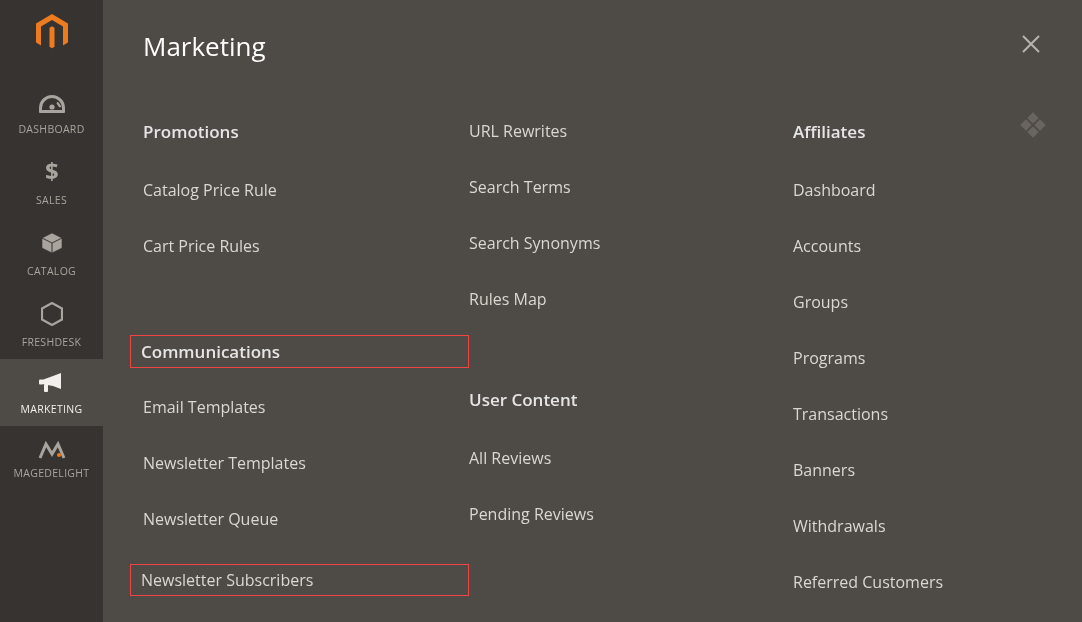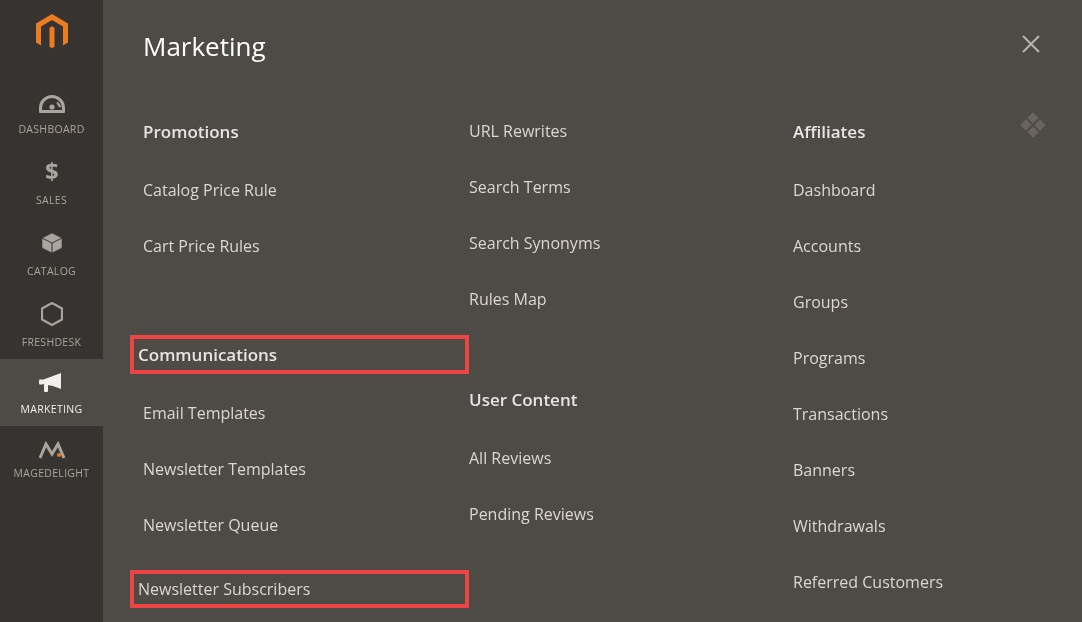--- a/index.html
+++ b/index.html
@@ -87,22 +87,22 @@
   .menu-link {
     color: #dcd7d1;
     font-size: 16px;
     font-weight: 400;
     margin-bottom: 34px;
     cursor: pointer;
     display: inline-block;
   }
   .section-spacer { height: 44px; }
   .highlight {
-    border: 4px solid #ef4444;
-    padding: 4px 4px;
+    border: 1px solid #ef4444;
+    padding: 4px 10px;
     margin-left: -13px;
     display: inline-flex;
     align-items: flex-start;
   }
   .highlight .section-heading,
   .highlight .menu-link { margin-bottom: 0; }
   .highlight-wrap-heading { margin-bottom: 28px; }
   .highlight-wrap-link { margin-bottom: 26px; }
   .col3-icon {
     position: absolute;

